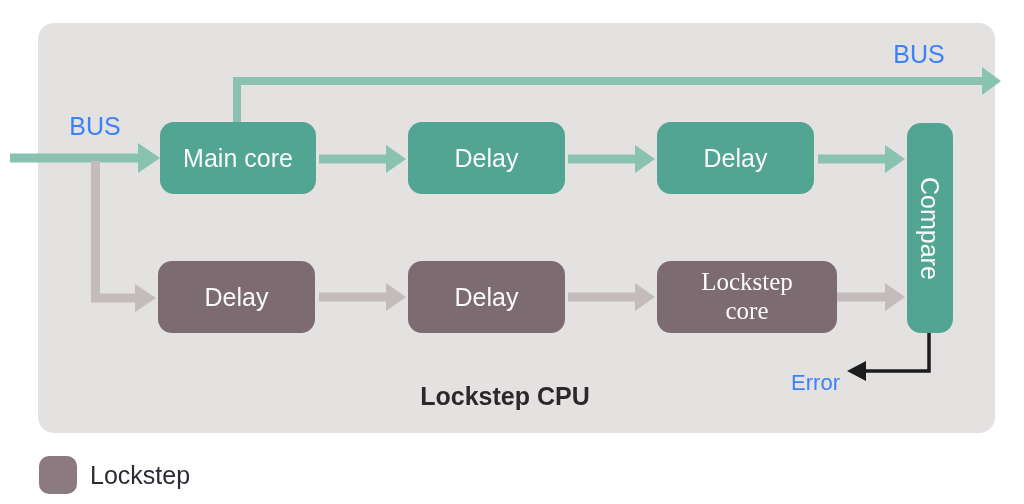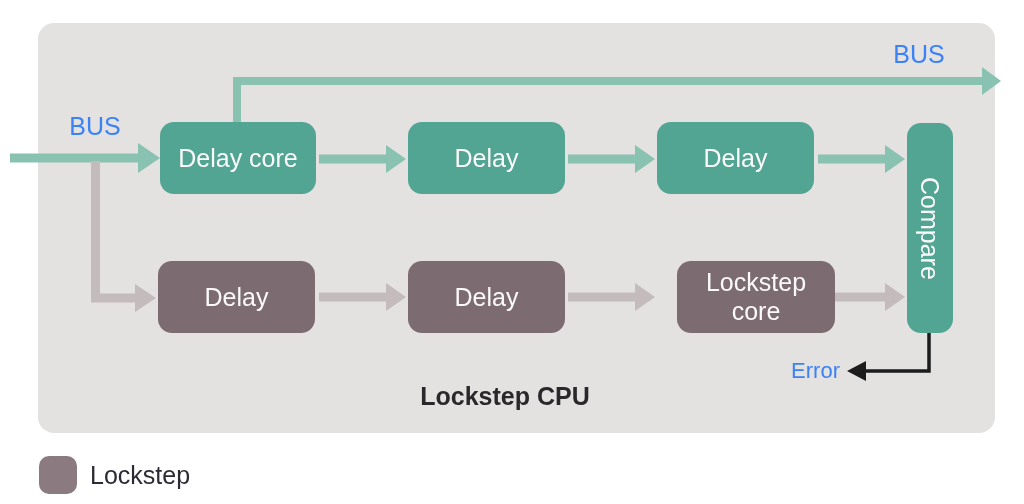--- a/index.html
+++ b/index.html
@@ -36,34 +36,34 @@
     line-height: 1.15;
   }
   .teal  { background: #52A493; }
   .mauve { background: #7C6C71; }
   .b-main-core { left: 160px; top: 122px; width: 156px; height: 72px; }
   .b-delay-t1  { left: 408px; top: 122px; width: 157px; height: 72px; }
   .b-delay-t2  { left: 657px; top: 122px; width: 157px; height: 72px; }
   .b-compare   { left: 907px; top: 123px; width: 46px;  height: 210px; }
   .b-delay-b1  { left: 158px; top: 261px; width: 157px; height: 72px; }
   .b-delay-b2  { left: 408px; top: 261px; width: 157px; height: 72px; }
-  .b-lockstep  { left: 677px; top: 261px; width: 158px; height: 72px; }
+  .b-lockstep  { left: 657px; top: 261px; width: 180px; height: 72px; font-family: Liberation Serif, serif; }
   .b-lockstep span { display: inline-block; max-width: 120px; }
   .v-text {
     writing-mode: vertical-rl;
     white-space: nowrap;
   }
   .lbl {
     position: absolute;
     color: #3b82f6;
     font-size: 25px;
   }
   .lbl-bus-left  { left: 64px;  top: 112px; width: 62px; text-align: center; }
   .lbl-bus-right { left: 888px; top: 40px;  width: 62px; text-align: center; }
-  .lbl-error     { left: 765px; top: 358px; width: 75px; text-align: right; font-size: 22px; }
+  .lbl-error     { left: 765px; top: 370px; width: 75px; text-align: right; font-size: 22px; }
   .lbl-title {
     position: absolute;
     left: 375px; top: 382px; width: 260px;
     text-align: center;
     color: #2B282C;
     font-size: 25px;
     font-weight: bold;
   }
   .legend {
     position: absolute;
@@ -121,21 +121,21 @@
     </g>
 
     <path d="M929,333 V371 H866" stroke="#1C1C1C" stroke-width="3.5" fill="none"></path>
     <polygon points="866,361 847,371 866,381" fill="#1C1C1C"></polygon>
   </svg>
 
   <div class="lbl lbl-bus-left">BUS</div>
   <div class="lbl lbl-bus-right">BUS</div>
 
   <div class="block teal b-main-core">
-    <span>Delay core</span>
+    <span>Main core</span>
   </div>
   <div class="block teal b-delay-t1">
     <span>Delay</span>
   </div>
   <div class="block teal b-delay-t2">
     <span>Delay</span>
   </div>
   <div class="block teal b-compare">
     <span class="v-text">Compare</span>
   </div>

